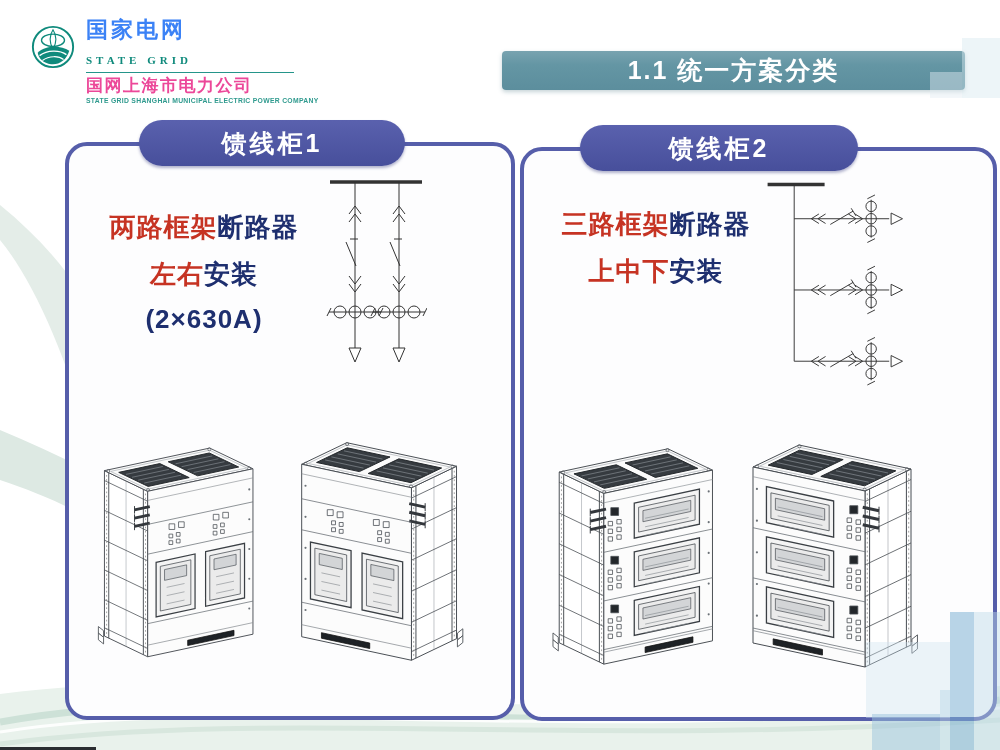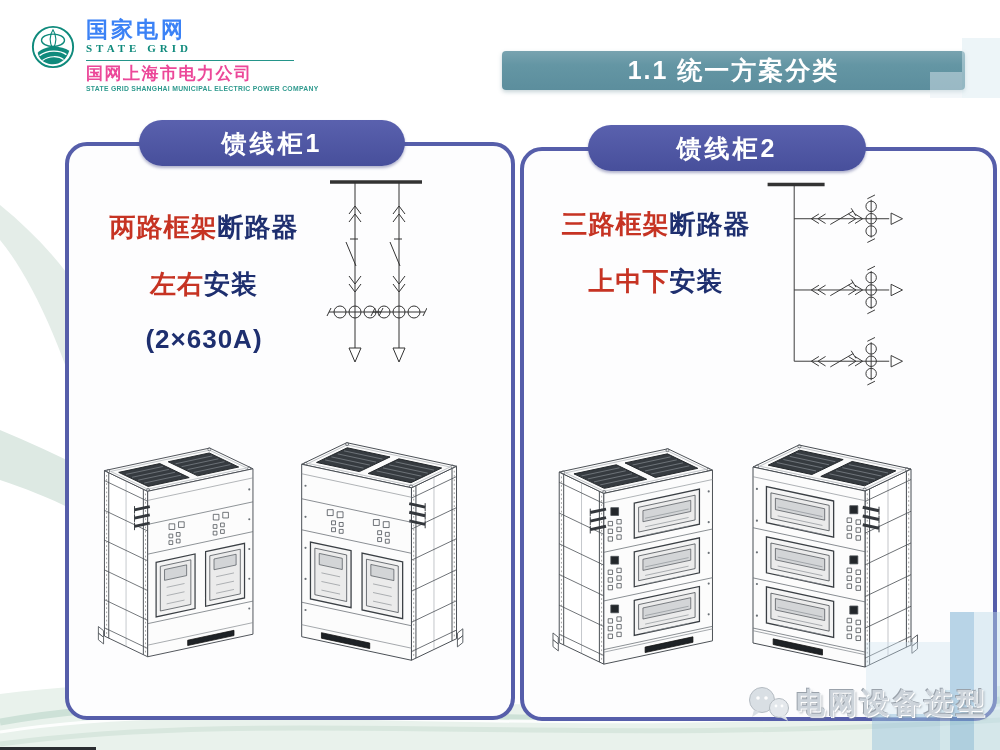--- a/index.html
+++ b/index.html
@@ -8,43 +8,43 @@
   svg{display:block;}
   .bg-under{position:absolute;left:0;top:0;z-index:0;pointer-events:none;}
   .bg-over{position:absolute;left:0;top:0;z-index:5;pointer-events:none;}
 
   
   .logo-block{position:absolute;left:30px;top:18px;display:flex;z-index:2;}
   .logo-icon{width:46px;height:46px;margin-top:6px;}
   .logo-text{margin-left:10px;}
   .brand-cn{color:#3b82f6;font-size:22px;font-weight:bold;letter-spacing:3px;line-height:24px;}
   .brand-en{color:#0f8a7c;font-size:11px;font-weight:bold;letter-spacing:4px;
-            font-family:"Liberation Serif", serif;line-height:13px;}
+            font-family:"Liberation Serif", serif;line-height:13px;margin-top:12px;}
   .logo-rule{width:208px;height:0;border-top:1.5px solid #24958a;margin:5px 0 4px 0;}
   .company-cn{color:#ec4899;font-size:17px;font-weight:bold;letter-spacing:1.5px;line-height:18px;}
   .company-en{color:#2f9a8e;font-size:6.8px;font-weight:bold;letter-spacing:0.3px;margin-top:2px;}
 
   
   .title-banner{position:absolute;left:502px;top:51px;width:463px;height:39px;z-index:2;
     background:linear-gradient(180deg,#79a3b0 0%,#6496a4 35%,#5c8e9d 100%);
     border-radius:4px;color:#fff;font-size:25px;font-weight:bold;letter-spacing:2px;
     display:flex;align-items:center;justify-content:center;
     box-shadow:0 2px 4px rgba(90,130,140,.35);}
 
   
   .panel{position:absolute;background:#fdfdfe;border:4px solid #565eaa;border-radius:22px;z-index:1;padding-left:24px;}
   .panel1{left:65px;top:142px;width:418px;height:570px;}
   .panel2{left:520px;top:147px;width:445px;height:566px;}
   .pill{position:absolute;top:-26px;height:46px;background:linear-gradient(180deg,#5a61ae,#474f9b);
     border-radius:24px;color:#fff;font-size:25px;font-weight:bold;letter-spacing:3px;
     display:flex;align-items:center;justify-content:center;box-shadow:0 2px 3px rgba(60,66,130,.4);}
   .pill1{left:70px;width:266px;}
-  .pill2{left:64px;width:278px;text-align:center;}
-
-  .spec{position:absolute;display:flex;flex-direction:column;gap:22px;text-align:center;}
+  .pill2{left:56px;width:278px;text-align:center;}
+
+  .spec{position:absolute;display:flex;flex-direction:column;gap:12px;text-align:center;}
   .spec1{left:20px;top:64px;width:230px;}
   .spec2{left:16px;top:48px;width:232px;margin-top:8px;}
   .spec-line{margin:0;font-size:26px;font-weight:bold;letter-spacing:1px;white-space:nowrap;}
   .red{color:#c63323;}
   .navy{color:#1e2f6f;}
 
   .diag{position:absolute;}
   .diag1{left:256px;top:26px;width:102px;height:202px;}
   .diag2{left:236px;top:20px;width:152px;height:218px;}
 
@@ -549,27 +549,14 @@
     <rect x="950" y="612" width="24" height="138" fill="#7fb3d3" opacity="0.55"></rect>
     <rect x="974" y="612" width="26" height="138" fill="#bcd9e8" opacity="0.45"></rect>
     <rect x="866" y="642" width="84" height="76" fill="#cfe3ef" opacity="0.40"></rect>
     <rect x="872" y="714" width="68" height="36" fill="#9cc4db" opacity="0.50"></rect>
     <rect x="940" y="690" width="10" height="60" fill="#bcd9e8" opacity="0.50"></rect>
     <rect x="962" y="38" width="38" height="60" fill="#d8e8f0" opacity="0.45"></rect>
     <rect x="930" y="72" width="32" height="26" fill="#e4eef4" opacity="0.45"></rect>
     <rect x="0" y="747" width="96" height="3" fill="#2a2d31"></rect>
   </svg>
 
-  <div class="watermark">
-    <svg class="wm-icon" viewBox="0 0 46 36">
-      <circle cx="16" cy="14" r="12.5" fill="#d7dde2" stroke="#aeb6bd" stroke-width="1"></circle>
-      <polygon points="8,24 6,31 14,26" fill="#d7dde2"></polygon>
-      <circle cx="12" cy="12" r="1.8" fill="#ffffff"></circle>
-        <circle cx="20" cy="12" r="1.8" fill="#ffffff"></circle>
-      <circle cx="33" cy="22" r="9.5" fill="#e2e7eb" stroke="#aeb6bd" stroke-width="1"></circle>
-      <polygon points="39,29 42,35 34,31" fill="#e2e7eb"></polygon>
-      <circle cx="30" cy="20" r="1.4" fill="#ffffff"></circle>
-        <circle cx="36" cy="20" r="1.4" fill="#ffffff"></circle>
-    </svg>
-    <span class="wm-text">电网设备选型</span>
-  </div>
 
 </div>
 
 </body></html>

